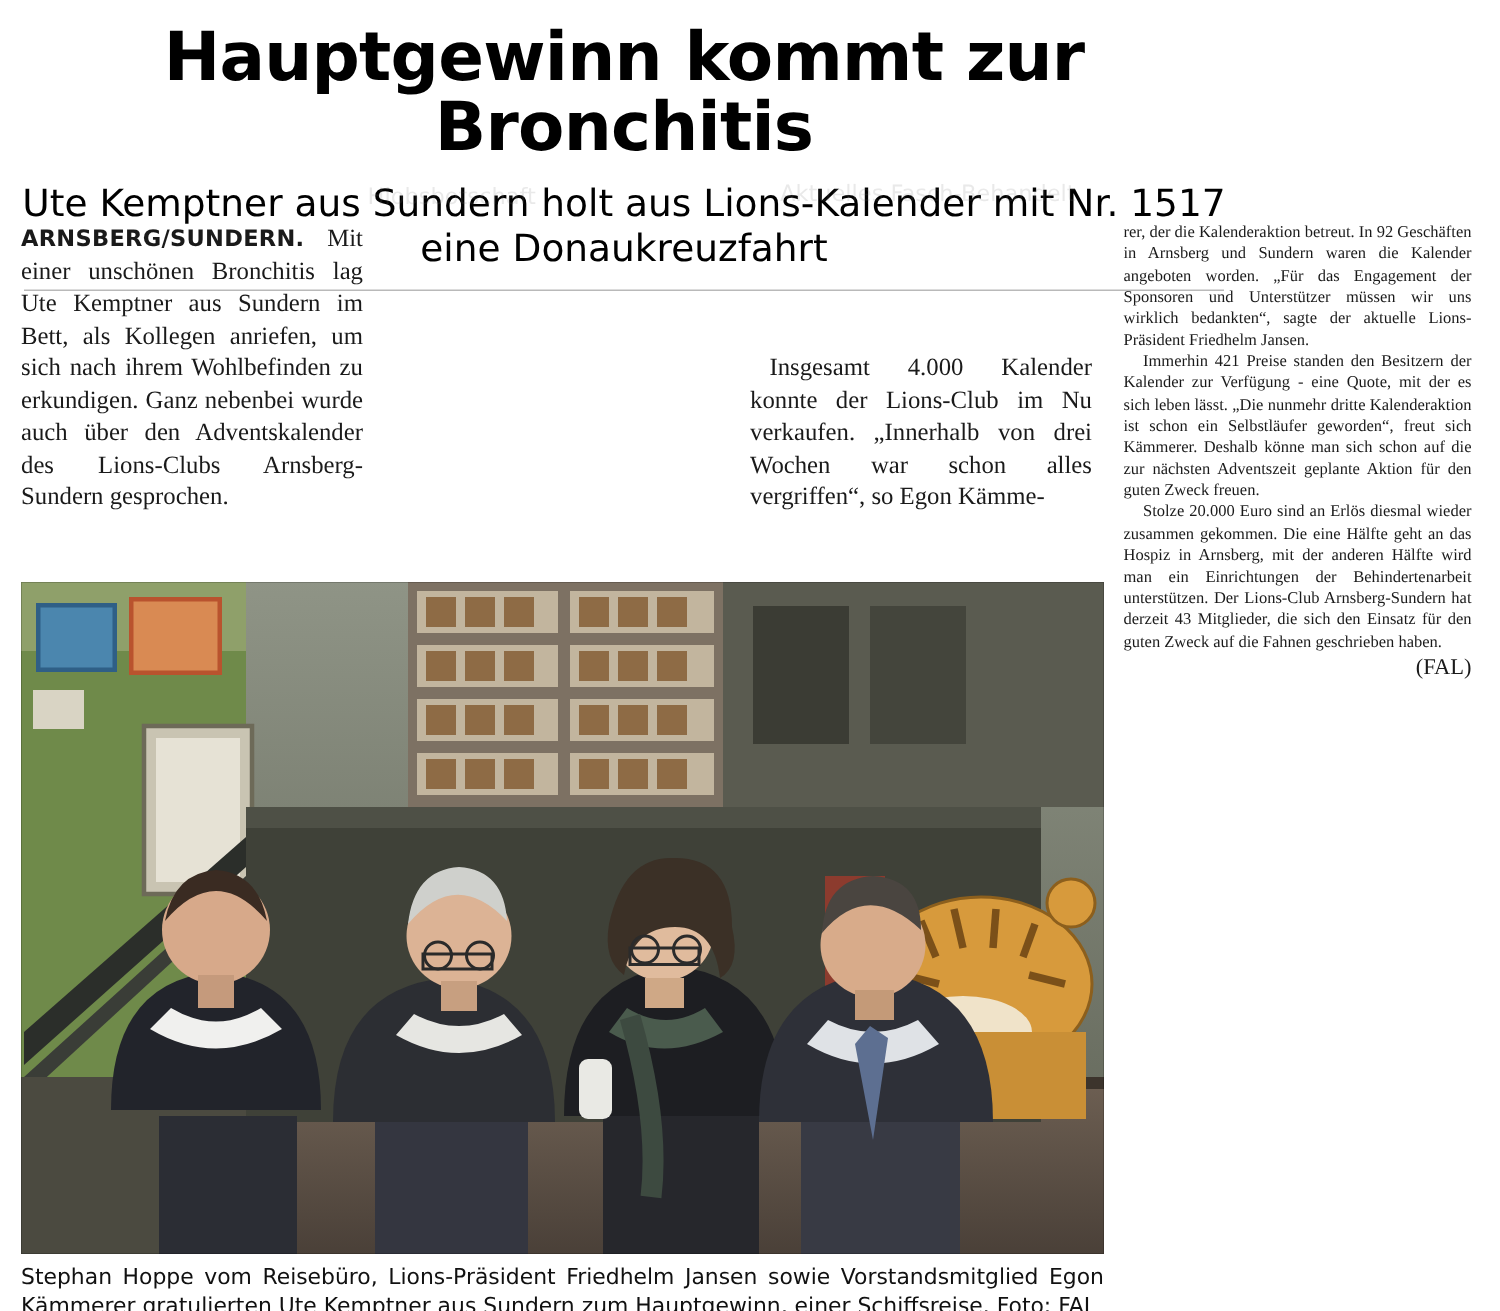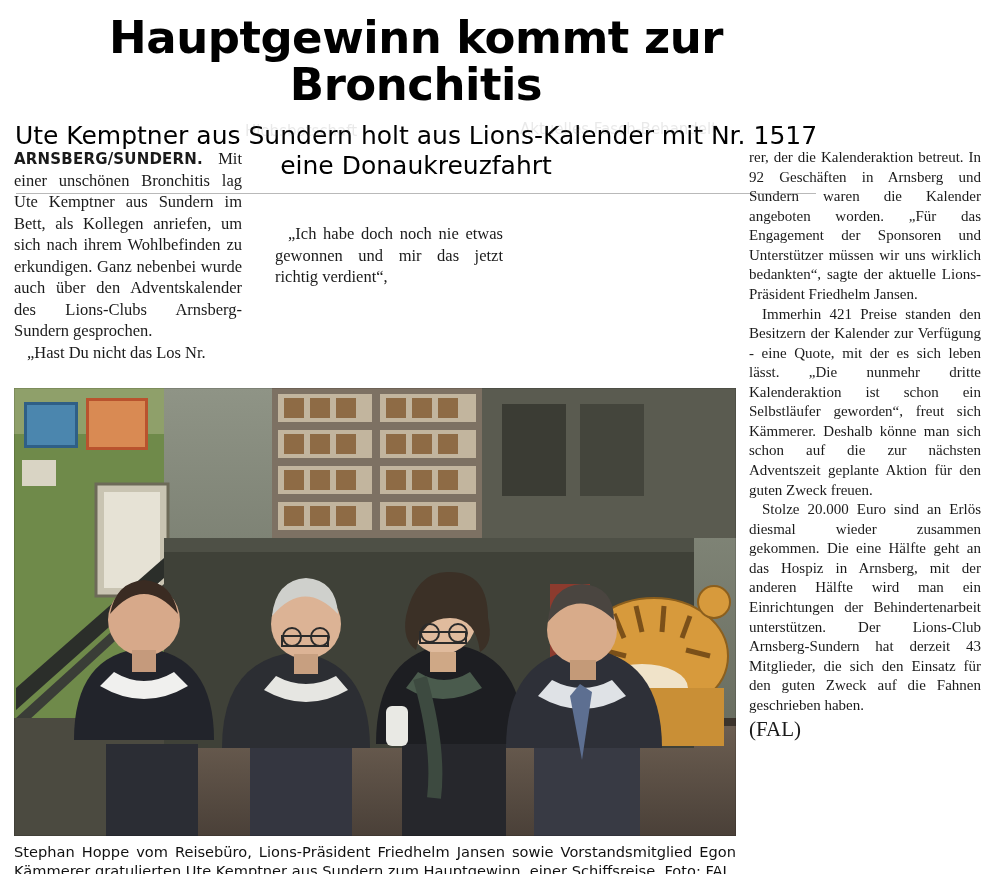--- a/index.html
+++ b/index.html
@@ -43,22 +43,22 @@
   }
   .rule {
     border-top: 1px solid #b9b9b9;
     margin: 12px 2px 8px 2px;
     height: 0;
   }
 
   
   .cols {
     display: flex;
-    gap: 33px;
-    align-items: center;
+    gap: 15px;
+    align-items: flex-end;
   }
   .col {
     width: 228px;
     flex: 0 0 228px;
   }
   .col p {
     margin: 0;
     font-size: 16.5px;
     line-height: 1.305;
     text-align: justify;
@@ -100,28 +100,28 @@
 
   
   .col-right {
     position: absolute;
     left: 749px;
     top: 148px;
     width: 232px;
   }
   .col-right p {
     margin: 0;
-    font-size: 15px;
+    font-size: 11px;
     line-height: 1.305;
     text-align: justify;
   }
   .col-right p.indent { text-indent: 13px; }
   .signature {
-    text-align: left;
-    font-size: 21px;
+    text-align: right;
+    font-size: 15px;
     margin-top: 2px;
   }
 
   .cols-top {
     position: absolute;
     left: 14px;
     top: 148px;
     width: 722px;
   }
 
@@ -144,26 +144,25 @@
   <div class="ghost" style="left:520px; top:120px;">Aktuelles Fasch-Behandelt</div>
 
   <h1 class="headline">Hauptgewinn kommt zur Bronchitis</h1>
   <div class="subhead">Ute Kemptner aus Sundern holt aus Lions-Kalender mit Nr. 1517 eine Donaukreuzfahrt</div>
   <div class="rule"></div>
 
   <div class="cols-top">
     <div class="cols">
       <div class="col">
         <p><span class="dropcap-lead">ARNSBERG/SUNDERN.</span> <span>Mit einer unschönen Bronchitis lag Ute Kemptner aus Sundern im Bett, als Kollegen anriefen, um sich nach ihrem Wohlbefinden zu erkundigen. Ganz nebenbei wurde auch über den Adventskalender des Lions-Clubs Arnsberg-Sundern gesprochen.</span></p>
-        <p class="indent">„Hast Du nicht das Los Nr.</p>
       </div>
       <div class="col">
-        <p class="indent">„Ich habe doch noch nie etwas gewonnen und mir das jetzt richtig verdient“,</p>
       </div>
       <div class="col">
+        <p class="indent">Insgesamt 4.000 Kalender konnte der Lions-Club im Nu verkaufen. „Innerhalb von drei Wochen war schon alles vergriffen“, so Egon Kämme-</p>
       </div>
     </div>
   </div>
 
   <div class="col-right">
     <p>rer, der die Kalenderaktion betreut. In 92 Geschäften in Arnsberg und Sundern waren die Kalender angeboten worden. „Für das Engagement der Sponsoren und Unterstützer müssen wir uns wirklich bedankten“, sagte der aktuelle Lions-Präsident Friedhelm Jansen.</p>
     <p class="indent">Immerhin 421 Preise standen den Besitzern der Kalender zur Verfügung - eine Quote, mit der es sich leben lässt. „Die nunmehr dritte Kalenderaktion ist schon ein Selbstläufer geworden“, freut sich Kämmerer. Deshalb könne man sich schon auf die zur nächsten Adventszeit geplante Aktion für den guten Zweck freuen.</p>
     <p class="indent">Stolze 20.000 Euro sind an Erlös diesmal wieder zusammen gekommen. Die eine Hälfte geht an das Hospiz in Arnsberg, mit der anderen Hälfte wird man ein Einrichtungen der Behindertenarbeit unterstützen. Der Lions-Club Arnsberg-Sundern hat derzeit 43 Mitglieder, die sich den Einsatz für den guten Zweck auf die Fahnen geschrieben haben.</p>
     <div class="signature">(FAL)</div>
   </div>

